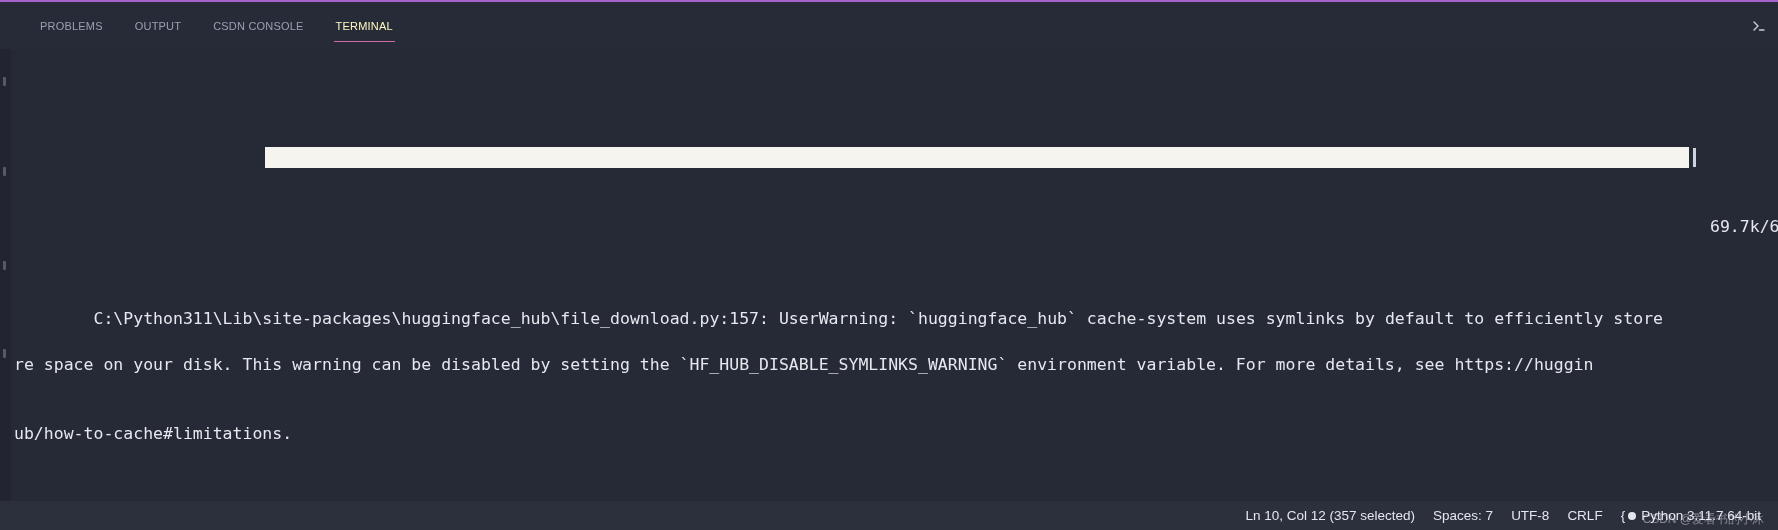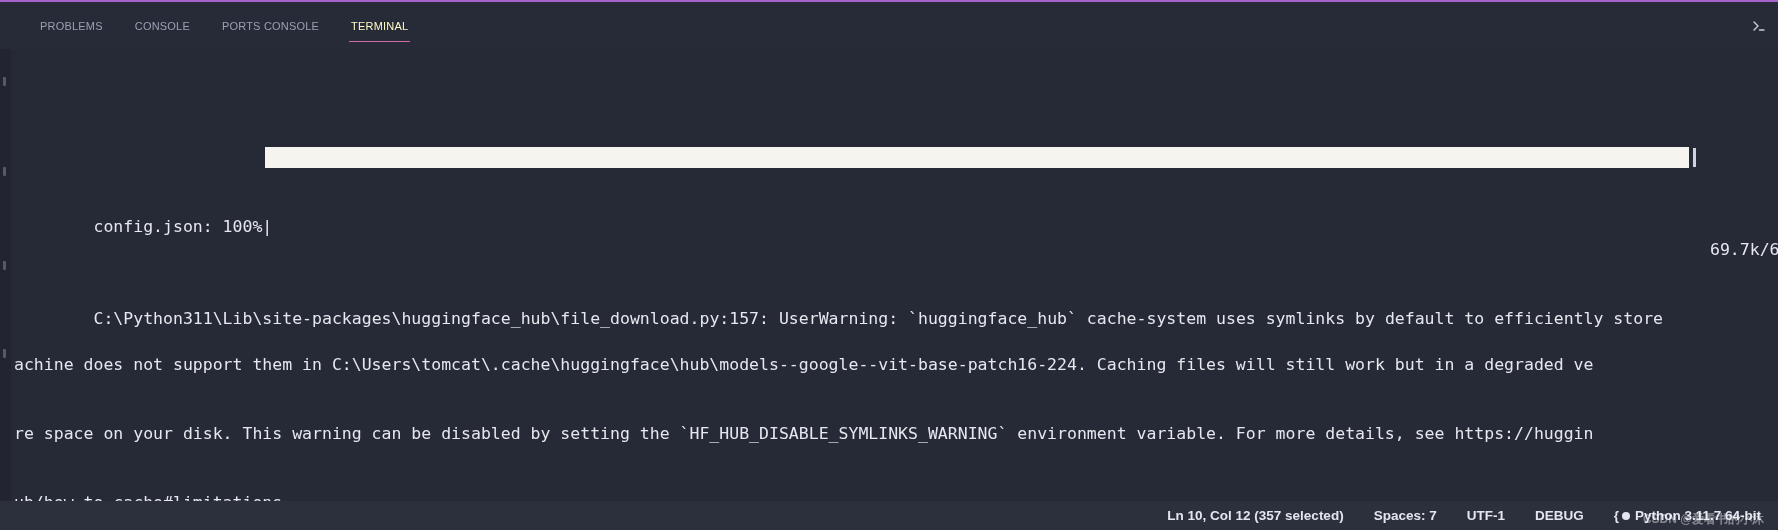--- a/index.html
+++ b/index.html
@@ -169,22 +169,21 @@
     height: 29px;
     flex: 0 0 auto;
     background: #2c303d;
     display: flex;
     align-items: center;
     justify-content: flex-end;
     padding-right: 8px;
     font-family: "Liberation Sans", sans-serif;
     font-size: 13.5px;
     color: #e4e6ee;
-    gap: 12px;
-    font-weight: bold;
+    gap: 0px;
   }
   .sb-item {
     padding: 0 9px;
     height: 100%;
     display: flex;
     align-items: center;
     white-space: nowrap;
     cursor: pointer;
   }
   .sb-dot {
@@ -215,24 +214,24 @@
 <div class="app">
 
   <div class="top-accent"></div>
 
   <div class="panel-bar">
     <div class="tabs">
       <div class="tab">
           <span>PROBLEMS</span>
         </div>
       <div class="tab">
-          <span>CONSOLE</span>
+          <span>OUTPUT</span>
         </div>
       <div class="tab">
-          <span>PORTS CONSOLE</span>
+          <span>CSDN CONSOLE</span>
         </div>
       <div class="tab active">
           <span>TERMINAL</span>
         </div>
     </div>
     <div class="panel-actions">
       <div class="panel-icon">
         <svg width="16" height="16" viewBox="0 0 16 16" fill="none" aria-hidden="true">
           <path d="M3 4 L7 8 L3 12" stroke="#c9cddb" stroke-width="1.4" fill="none" stroke-linecap="round" stroke-linejoin="round"></path>
           <path d="M8.5 12 H13" stroke="#c9cddb" stroke-width="1.4" stroke-linecap="round"></path>
@@ -249,31 +248,29 @@
       <div class="gutter-mark" style="top:212px;"></div>
       <div class="gutter-mark" style="top:300px;"></div>
     </div>
 
     <div class="term">
 
       
       <div class="line">
         <div class="pbar" style="left:251px; width:1424px;"></div>
         <div class="pbar-cap" style="left:1679px;"></div>
-        <span class="line-text c-white">config.json: 100%|</span>
         <span class="line-text c-white" style="position:absolute; left:1696px;">69.7k/69</span>
       </div>
 
       
       <div class="line">
         
         <span class="line-text c-white">C:\Python311\Lib\site-packages\huggingface_hub\file_download.py:157: UserWarning: `huggingface_hub` cache-system uses symlinks by default to efficiently store</span>
       </div>
 
-      <div class="line"><span class="line-text c-white">achine does not support them in C:\Users\tomcat\.cache\huggingface\hub\models--google--vit-base-patch16-224. Caching files will still work but in a degraded ve</span></div>
       <div class="line"><span class="line-text c-white">re space on your disk. This warning can be disabled by setting the `HF_HUB_DISABLE_SYMLINKS_WARNING` environment variable. For more details, see https://huggin</span></div>
       <div class="line"><span class="line-text c-white">ub/how-to-cache#limitations.</span></div>
       
       
       
 
       
       
 
       
@@ -297,24 +294,24 @@
   </div>
 
   <div class="statusbar">
     <div class="sb-item">
         <span>Ln 10, Col 12 (357 selected)</span>
       </div>
     <div class="sb-item">
         <span>Spaces: 7</span>
       </div>
     <div class="sb-item">
-        <span>UTF-1</span>
-      </div>
-    <div class="sb-item">
-        <span>DEBUG</span>
+        <span>UTF-8</span>
+      </div>
+    <div class="sb-item">
+        <span>CRLF</span>
       </div>
     <div class="sb-item">
       <span>{</span>
         <span class="sb-dot"></span>
         <span>Python 3.11.7 64-bit</span>
     </div>
     <div class="watermark">CSDN @爱看书的小沐</div>
   </div>
 
 </div>

